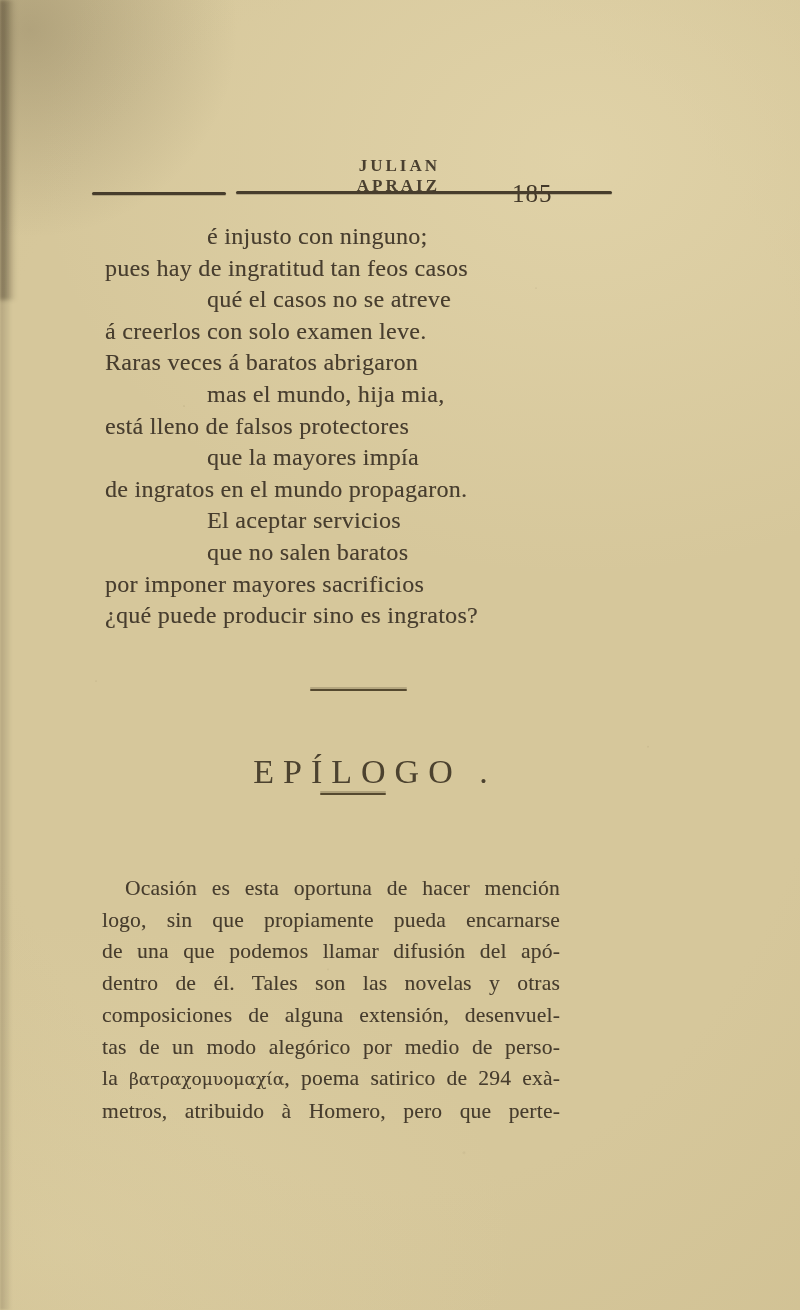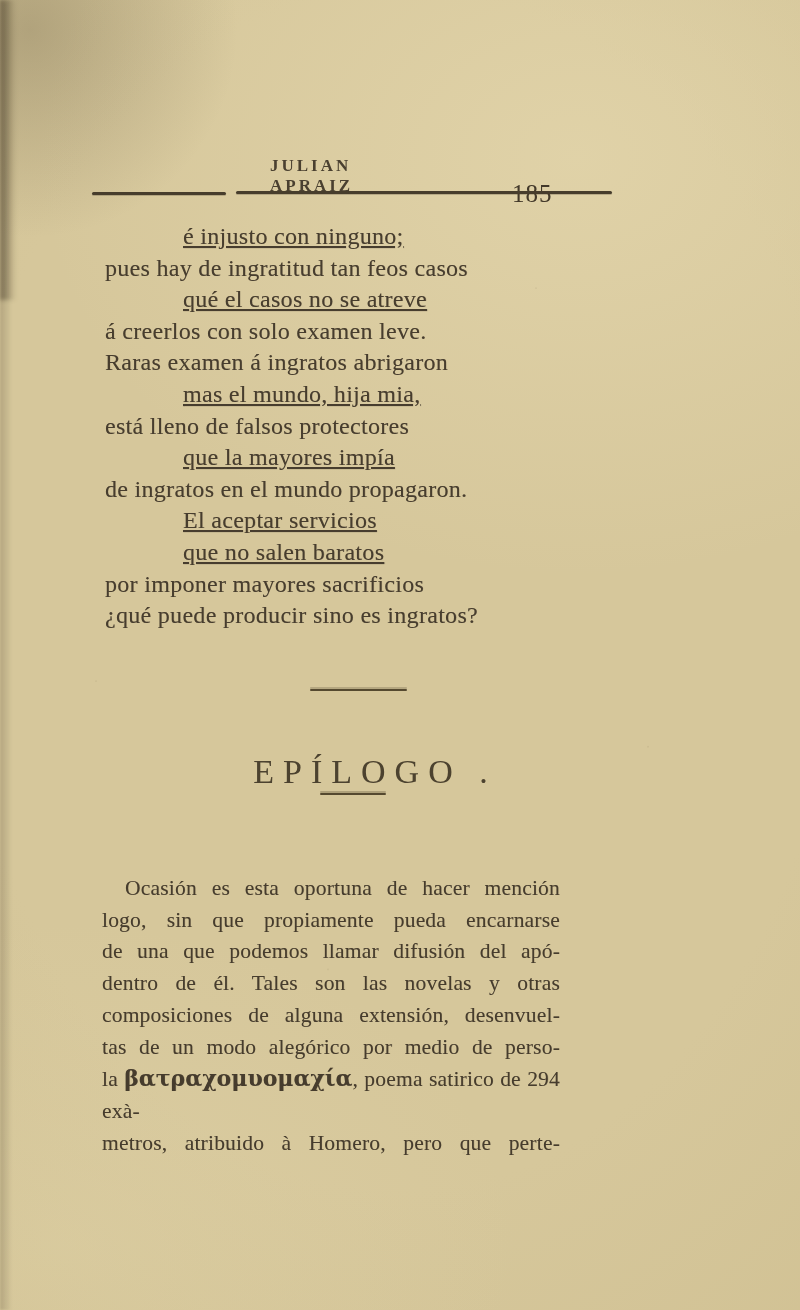--- a/index.html
+++ b/index.html
@@ -36,60 +36,60 @@
       radial-gradient(circle 2px at 67% 22%, rgba(120,104,72,0.15), transparent 70%),
       radial-gradient(circle 2px at 81% 57%, rgba(120,104,72,0.16), transparent 70%),
       radial-gradient(circle 2px at 41% 74%, rgba(120,104,72,0.14), transparent 70%),
       radial-gradient(circle 3px at 58% 88%, rgba(120,104,72,0.12), transparent 70%),
       radial-gradient(circle 2px at 12% 52%, rgba(120,104,72,0.14), transparent 70%);
   }
 
   .running-header { position: absolute; top: 152px; left: 0; width: 100%; }
   .header-title {
     position: absolute; left: 270px; top: 4px; width: 170px;
-    text-align: left;
+    text-align: right;
     font-size: 17px; letter-spacing: 3px; font-weight: bold;
     color: #4a4030;
   }
   .page-number {
     position: absolute; left: 512px; top: 0px;
     font-size: 25px; letter-spacing: 1px; color: #43392a; margin-top: 28px;
   }
   .rule-seg { position: absolute; height: 3px; background: #473d2c; border-radius: 2px; box-shadow: 0 1px 0 rgba(71,61,44,0.25); }
   .rule-a { left: 92px;  top: 192px; width: 134px; }
   .rule-b { left: 236px; top: 191px; width: 376px; }
 
   .poem {
     position: absolute; left: 105px; top: 221px; width: 460px;
     font-size: 24px; line-height: 31.6px; letter-spacing: 0.3px;
     color: #473d2e;
     text-shadow: 0.3px 0.3px 0 rgba(71,61,46,0.35);
   }
-  .poem .indent { margin-left: 78px; text-decoration: underline; }
+  .poem .indent { margin-left: 102px; }
 
   .divider { position: absolute; background: #55492f; height: 2px; border-radius: 1px; }
   .divider-top    { left: 310px; top: 689px; width: 97px; box-shadow: 0 -2px 0 rgba(85,73,47,0.25); }
   .divider-bottom { left: 320px; top: 793px; width: 66px; box-shadow: 0 -2px 0 rgba(85,73,47,0.3); }
 
   .epilogue-heading {
     position: absolute; left: 194px; top: 737px; width: 330px;
     text-align: center;
     font-size: 34px; letter-spacing: 9px; font-weight: normal;
     color: #4c422f; margin: 16px;
   }
 
   .prose {
     position: absolute; left: 102px; top: 829px; width: 458px;
     font-size: 21.5px; line-height: 31.7px; letter-spacing: 0.2px;
     color: #463c2d;
     text-shadow: 0.3px 0.3px 0 rgba(70,60,45,0.3);
   }
   .p-line { text-align: justify; text-align-last: justify; }
   .p-line.first { text-indent: 23px; margin-top: 44px; }
-  .greek { font-family: "DejaVu Serif", serif; font-size: 22px; letter-spacing: 0px; font-weight: bold; }
+  .greek { font-family: "DejaVu Serif", serif; font-size: 17px; letter-spacing: 0px; }
 </style>
 </head>
 <body>
 
 <div id="page">
 
   <div class="edge-left-strong"></div>
   <div class="edge-left-soft"></div>
   <div class="corner-top-left"></div>
   <div class="texture"></div>
@@ -99,21 +99,21 @@
     <div class="page-number">185</div>
   </div>
   <div class="rule-seg rule-a"></div>
   <div class="rule-seg rule-b"></div>
 
   <div class="poem">
     <div class="indent">é injusto con ninguno;</div>
     <div>pues hay de ingratitud tan feos casos</div>
     <div class="indent">qué el casos no se atreve</div>
     <div>á creerlos con solo examen leve.</div>
-    <div>Raras examen á ingratos abrigaron</div>
+    <div>Raras veces á baratos abrigaron</div>
     <div class="indent">mas el mundo, hija mia,</div>
     <div>está lleno de falsos protectores</div>
     <div class="indent">que la mayores impía</div>
     <div>de ingratos en el mundo propagaron.</div>
     <div class="indent">El aceptar servicios</div>
     <div class="indent">que no salen baratos</div>
     <div>por imponer mayores sacrificios</div>
     <div>¿qué puede producir sino es ingratos?</div>
   </div>
 

